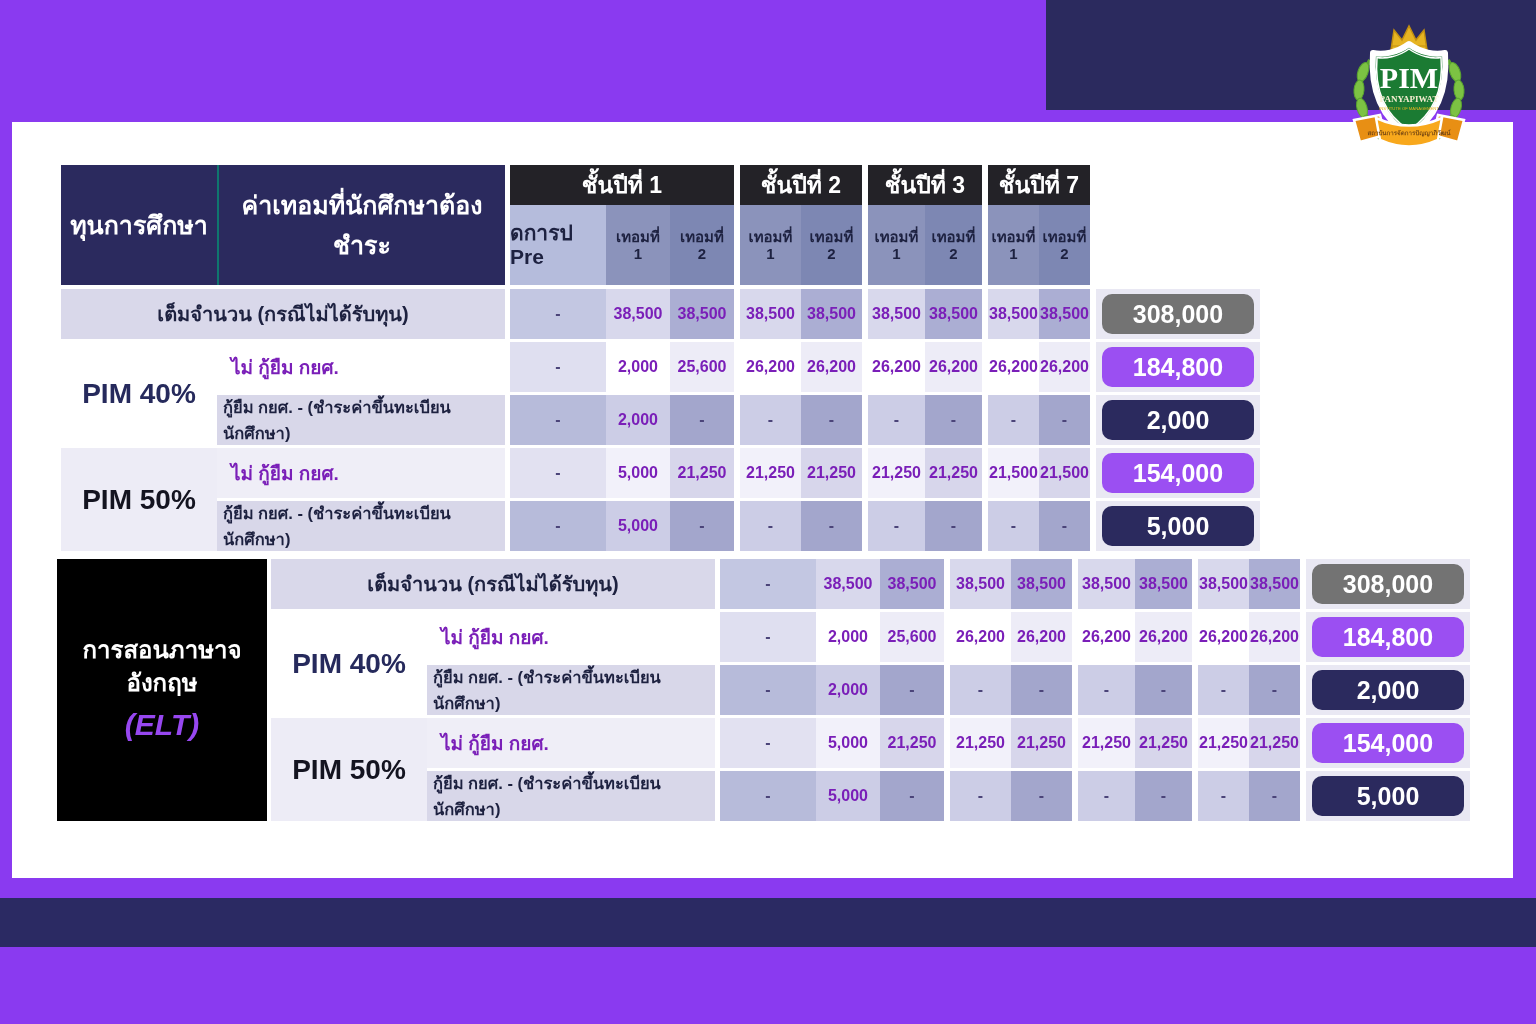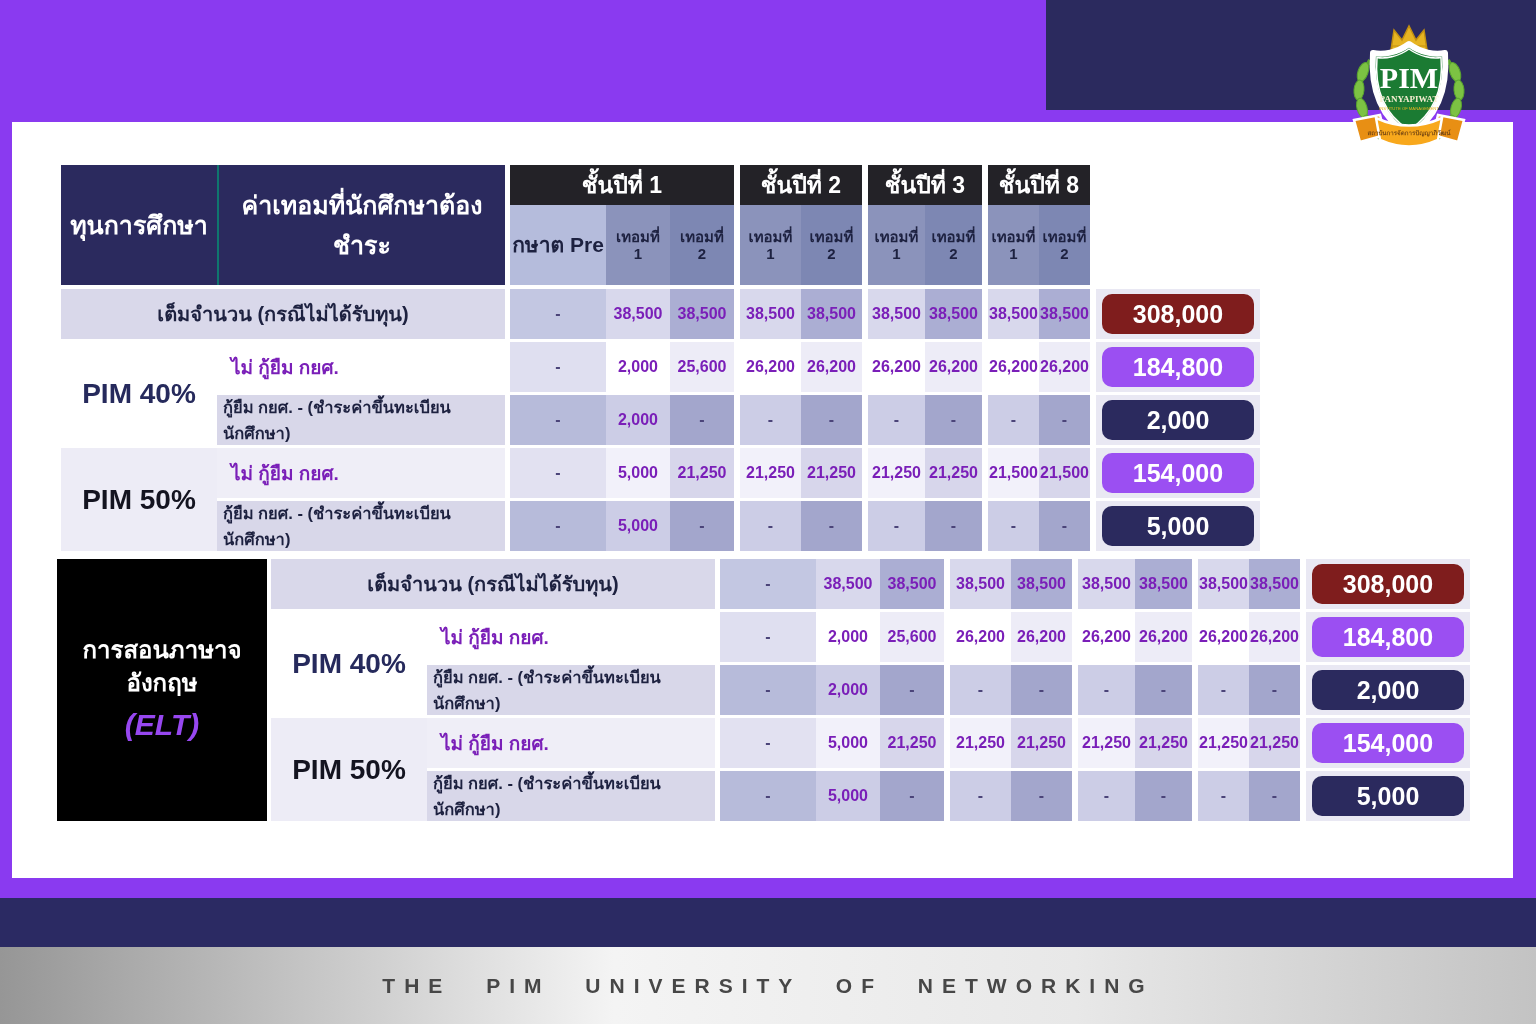--- a/index.html
+++ b/index.html
@@ -46,21 +46,21 @@
   
   .vc{display:flex;align-items:center;justify-content:center;font-weight:bold;font-size:16px;color:#7a1fb8;}
   .vc.dash{color:#4b4479;}
   .vA.pre{background:#c3c7e2}.vA.t1{background:#d8d8ec}.vA.t2{background:#abaed3}
   .vB.pre{background:#dfdff0}.vB.t1{background:#ffffff}.vB.t2{background:#edecf7}
   .vC.pre{background:#b7bbda}.vC.t1{background:#cccde6}.vC.t2{background:#a3a6cc}
   .vD.pre{background:#e2e1f1}.vD.t1{background:#f2f1fa}.vD.t2{background:#d7d6eb}
   .tc{background:#e9e8f3;display:flex;align-items:center;justify-content:center;}
   .pill{width:152px;height:40px;border-radius:10px;display:flex;align-items:center;justify-content:center;
         color:#fff;font-weight:bold;font-size:25px;}
-  .pill.black{background:#7f1d1d}.pill.purple{background:#9b4ff2}.pill.navy{background:#2b2a5e}
+  .pill.black{background:#737373}.pill.purple{background:#9b4ff2}.pill.navy{background:#2b2a5e}
   
   .bar-navy{position:absolute;left:0;top:898px;width:1536px;height:49px;background:#2b2a63;}
   .bar-gray{position:absolute;left:0;top:947px;width:1536px;height:77px;
             background:linear-gradient(90deg,#969696 0%,#f4f4f4 40%,#e8e8e8 70%,#c3c3c3 100%);
             display:flex;align-items:center;justify-content:center;}
   .footer-text{color:#474747;font-size:21px;font-weight:bold;letter-spacing:9px;word-spacing:20px;white-space:nowrap;}
 </style>
 </head>
 <body>
 
@@ -109,23 +109,23 @@
 
       <div class="hdr">
         <div class="colgap"></div>
         <div class="hgrid">
           <div class="h-cell" style="grid-area:1/1/3/2">ทุนการศึกษา</div>
           <div class="h-cell h-fee" style="grid-area:1/2/3/3">ค่าเทอมที่นักศึกษาต้องชำระ</div>
 
           <div class="ybar" style="grid-area:1/4/2/7">ชั้นปีที่ 1</div>
           <div class="ybar" style="grid-area:1/8/2/10">ชั้นปีที่ 2</div>
           <div class="ybar" style="grid-area:1/11/2/13">ชั้นปีที่ 3</div>
-          <div class="ybar" style="grid-area:1/14/2/16">ชั้นปีที่ 8</div>
-
-          <div class="sub sub-pre" style="grid-area:2/4">กษาต Pre</div>
+          <div class="ybar" style="grid-area:1/14/2/16">ชั้นปีที่ 7</div>
+
+          <div class="sub sub-pre" style="grid-area:2/4">ดการป Pre</div>
           <div class="sub sub-t1" style="grid-area:2/5">
             <span>เทอมที่</span>
             <span>1</span>
           </div>
           <div class="sub sub-t2" style="grid-area:2/6">
             <span>เทอมที่</span>
             <span>2</span>
           </div>
           <div class="sub sub-t1" style="grid-area:2/8">
             <span>เทอมที่</span>
@@ -313,17 +313,14 @@
           <div class="tc" style="grid-area:9/17">
               <div class="pill navy">5,000</div>
             </div>
         </div>
       </div>
 
     </div>
   </div>
 
   <div class="bar-navy"></div>
-  <div class="bar-gray">
-    <div class="footer-text">THE PIM UNIVERSITY OF NETWORKING</div>
-  </div>
 
 </div>
 
 </body></html>

